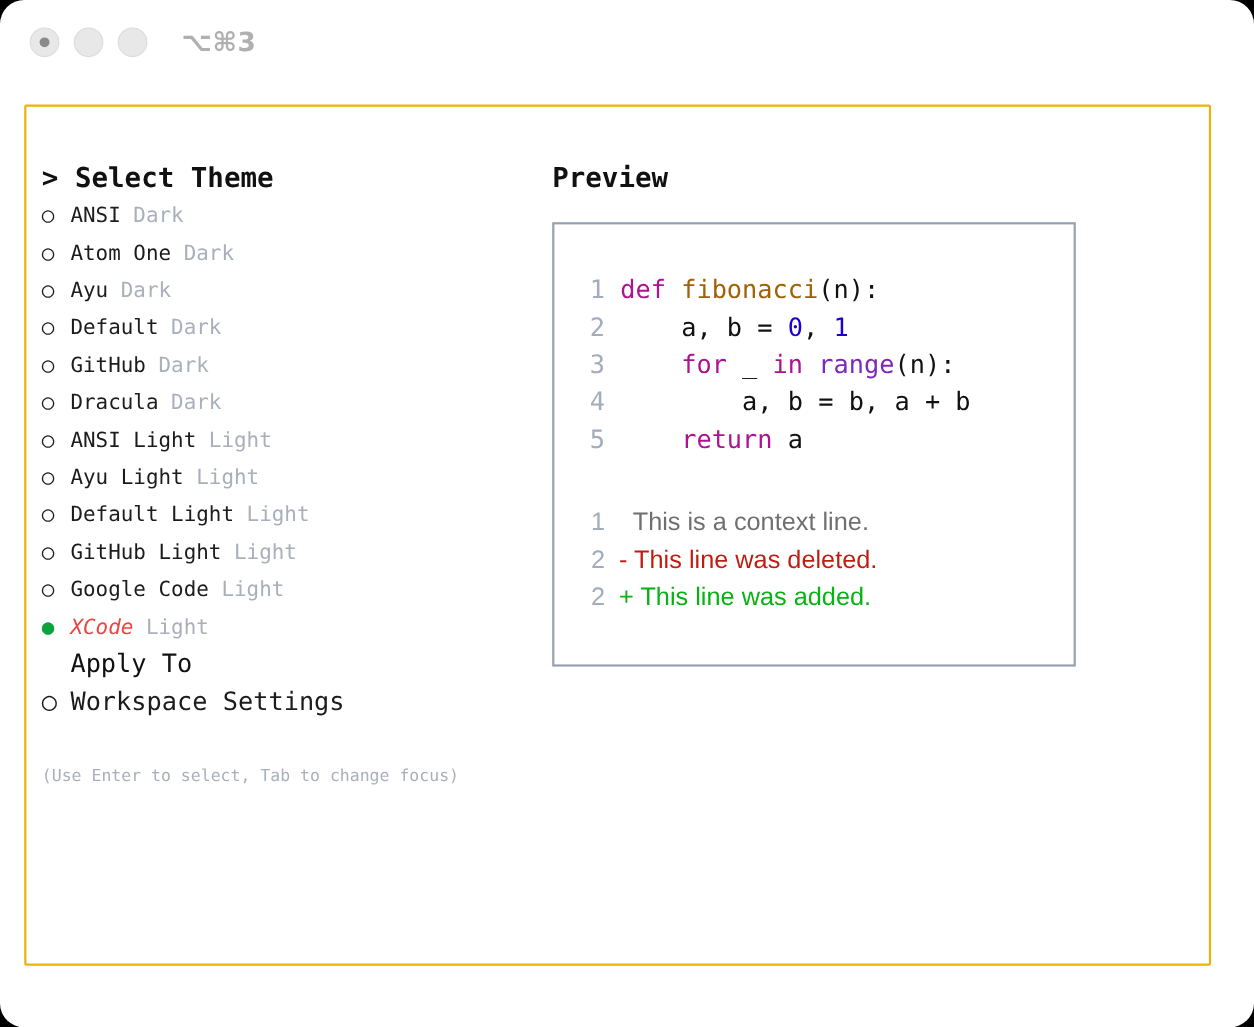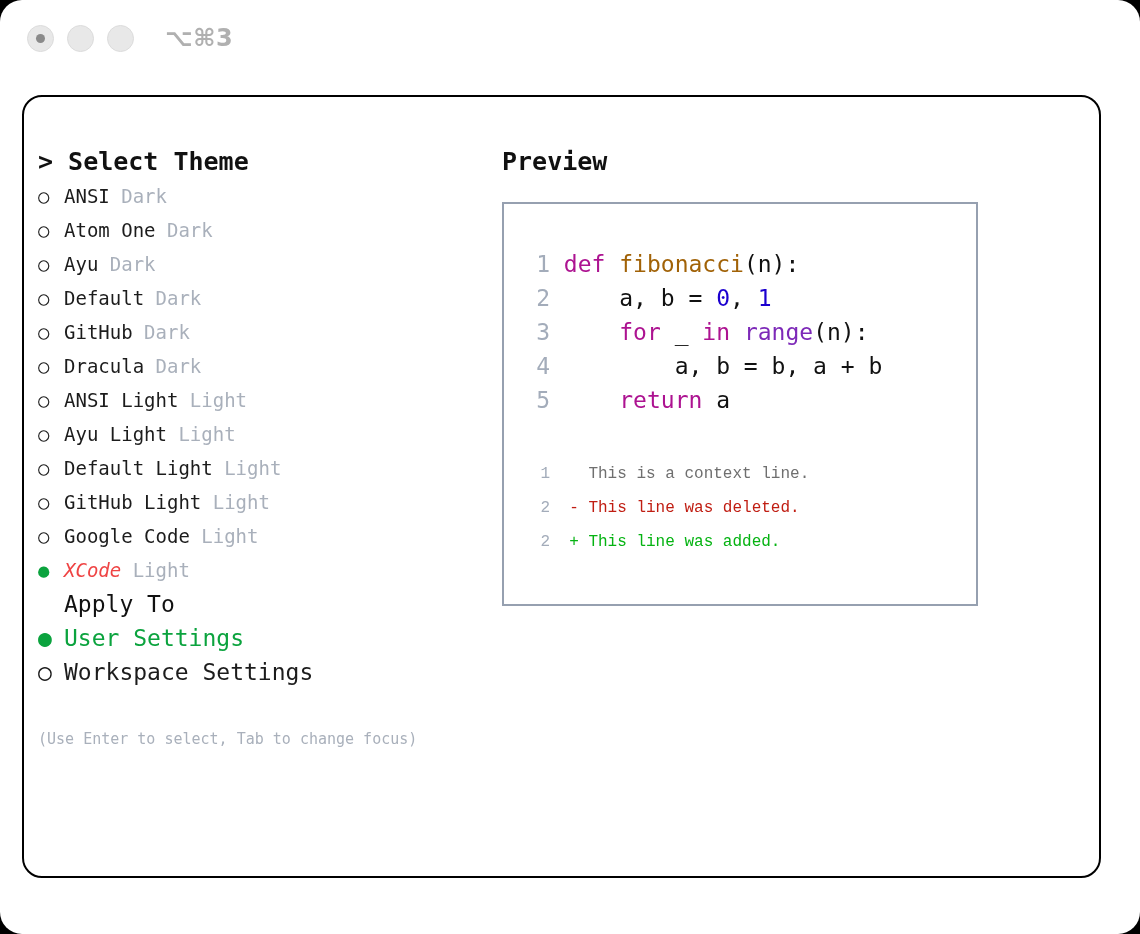--- a/index.html
+++ b/index.html
@@ -68,22 +68,22 @@
     color: #b0b0b0;
     white-space: nowrap;
   }
   
   #main-panel {
     position: absolute;
     left: 22px;
     top: 95px;
     width: 1079px;
     height: 783px;
-    border: 2px solid #000000;
-    border-radius: 20px;
+    border: 2px solid #eab308;
+    border-radius: 2px;
     box-sizing: border-box;
     background: #ffffff;
   }
   
   #theme-column {
     position: absolute;
     left: 14px;
     top: 48px;
     width: 450px;
   }
@@ -187,22 +187,22 @@
   .tok-num  { color: #1c00cf; }
   .tok-call { color: #7d29b8; }
   .tok-plain{ color: #111111; }
   .diff-area {
     position: absolute;
     left: 18px;
     top: 253px;
     width: 440px;
   }
   .diff-line {
-    font-family: Liberation Mono, monospace;
-    font-size: 16px;
+    font-family: Liberation Sans, sans-serif;
+    font-size: 23px;
     line-height: 34px;
     white-space: pre;
   }
   .diff-ctx { color: #6f6f6f; }
   .diff-del { color: #c01d12; }
   .diff-add { color: #05b312; }
 </style>
 </head>
 <body>
 
@@ -233,21 +233,20 @@
           <div class="theme-row"><span class="bullet off">○</span><span class="theme-name">Ayu Light</span><span class="theme-kind"> Light</span></div>
           <div class="theme-row"><span class="bullet off">○</span><span class="theme-name">Default Light</span><span class="theme-kind"> Light</span></div>
           <div class="theme-row"><span class="bullet off">○</span><span class="theme-name">GitHub Light</span><span class="theme-kind"> Light</span></div>
           <div class="theme-row"><span class="bullet off">○</span><span class="theme-name">Google Code</span><span class="theme-kind"> Light</span></div>
           <div class="theme-row selected"><span class="bullet on">●</span><span class="theme-name">XCode</span><span class="theme-kind"> Light</span></div>
         </div>
 
       <div id="apply-block">
         <div class="apply-heading">Apply To</div>
         <div id="apply-list">
-            <div class="apply-row selected"><span class="bullet on">●</span><span class="apply-label">User Settings</span></div>
             <div class="apply-row"><span class="bullet off">○</span><span class="apply-label">Workspace Settings</span></div>
           </div>
       </div>
 
       <div id="hint-text">(Use Enter to select, Tab to change focus)</div>
     </div>
 
     <div id="preview-column">
       <div id="preview-heading">Preview</div>
 

